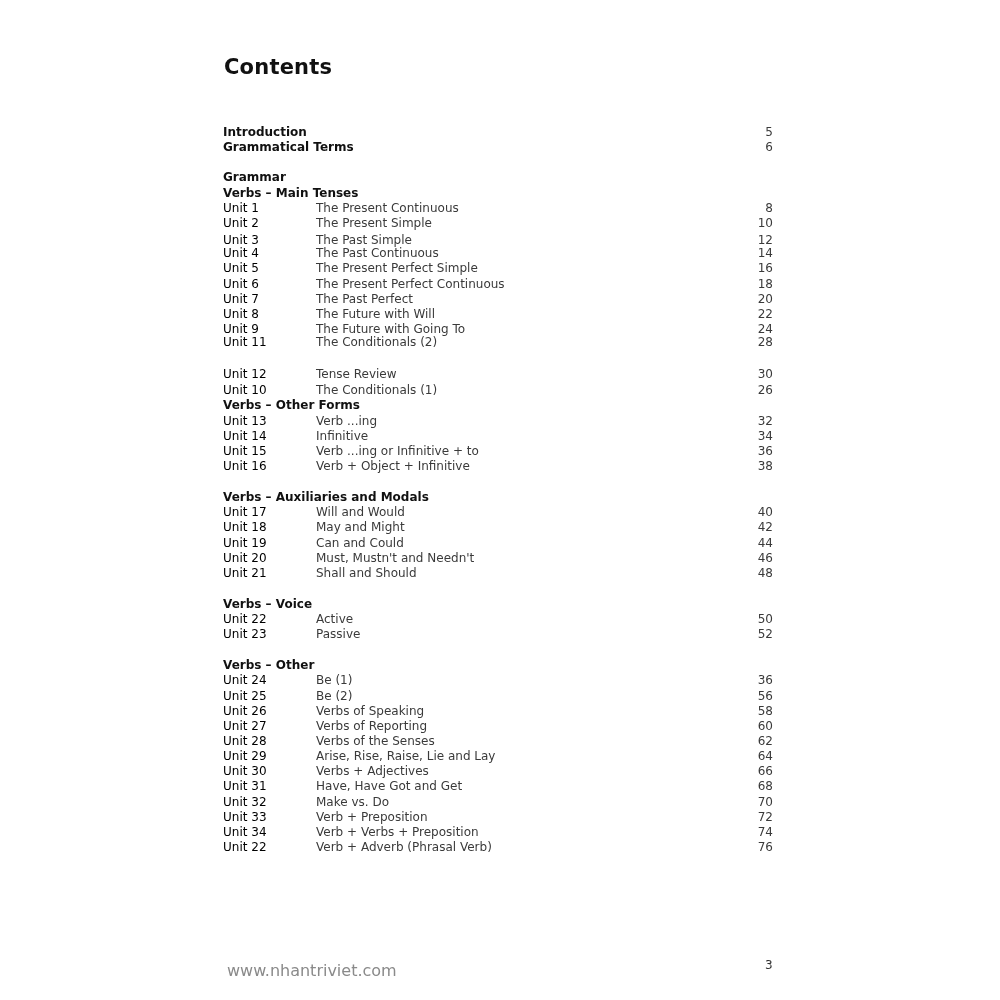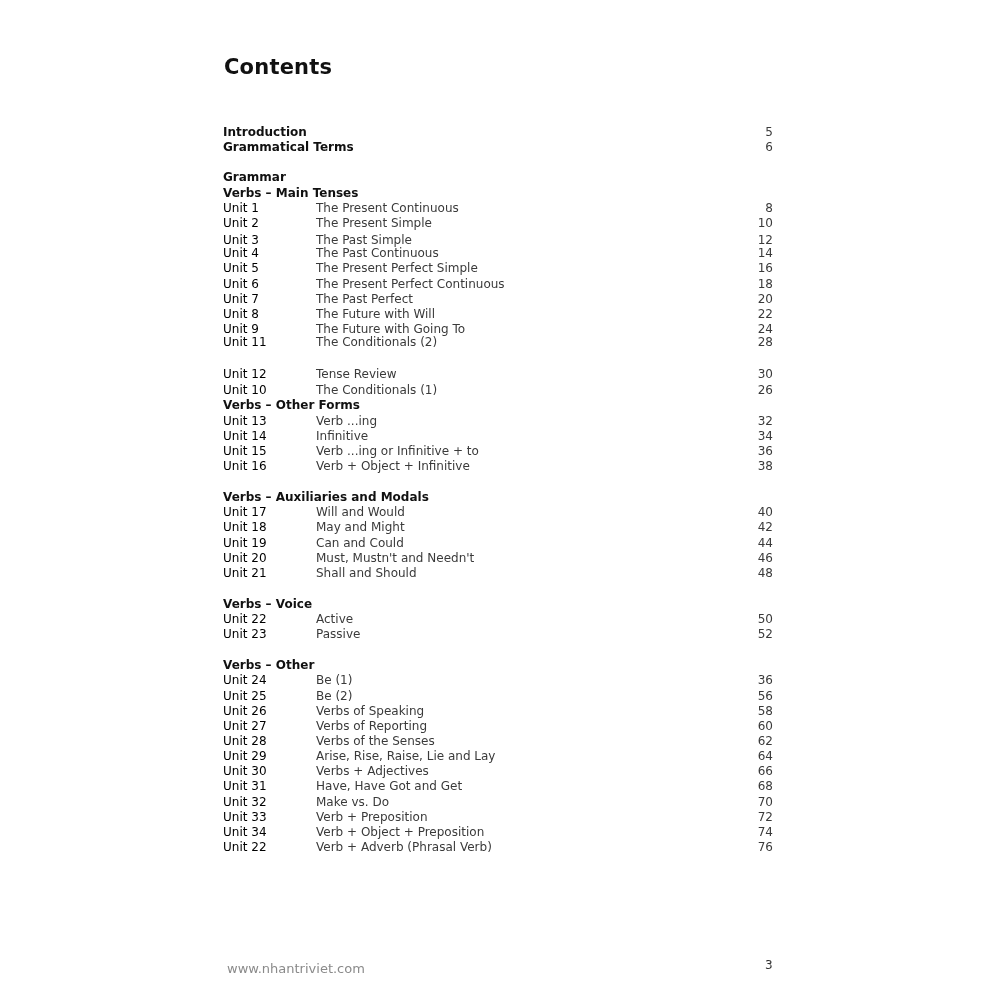--- a/index.html
+++ b/index.html
@@ -14,21 +14,21 @@
   .row {
     position: absolute; left: 223px; width: 550px; height: 15px;
     font-size: 12px; line-height: 15px; white-space: nowrap;
   }
   .row .unit { position: absolute; left: 0; color: #000000; }
   .row .topic { position: absolute; left: 93px; color: #3a3a3a; }
   .row .page { position: absolute; right: 0; color: #3a3a3a; text-align: right; }
   .row.head { font-weight: bold; color: #111; }
   .row.head .label { position: absolute; left: 0; color: #111; }
   .footer-url {
-    position: absolute; left: 227px; top: 961px; font-size: 13px; color: #8a8a8a;
+    position: absolute; left: 227px; top: 961px; font-size: 16px; color: #8a8a8a;
   }
   .footer-page {
     position: absolute; left: 765px; top: 958px; font-size: 12px; color: #333;
   }
 </style>
 </head>
 <body>
 
 <div class="title">Contents</div>
 
@@ -219,21 +219,21 @@
       <span class="topic">Make vs. Do</span>
       <span class="page">70</span>
     </div>
     <div class="row" style="top: 809.78px;">
       <span class="unit">Unit 33</span>
       <span class="topic">Verb + Preposition</span>
       <span class="page">72</span>
     </div>
     <div class="row" style="top: 824.93px;">
       <span class="unit">Unit 34</span>
-      <span class="topic">Verb + Object + Preposition</span>
+      <span class="topic">Verb + Verbs + Preposition</span>
       <span class="page">74</span>
     </div>
     <div class="row" style="top: 840.08px;">
       <span class="unit">Unit 22</span>
       <span class="topic">Verb + Adverb (Phrasal Verb)</span>
       <span class="page">76</span>
     </div>
   </div>
 
 <div class="footer-url">www.nhantriviet.com</div>

